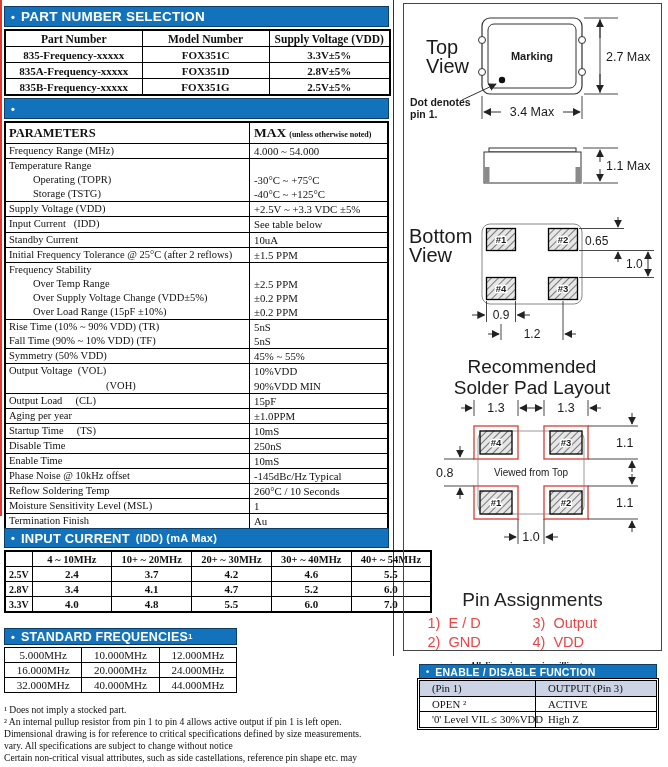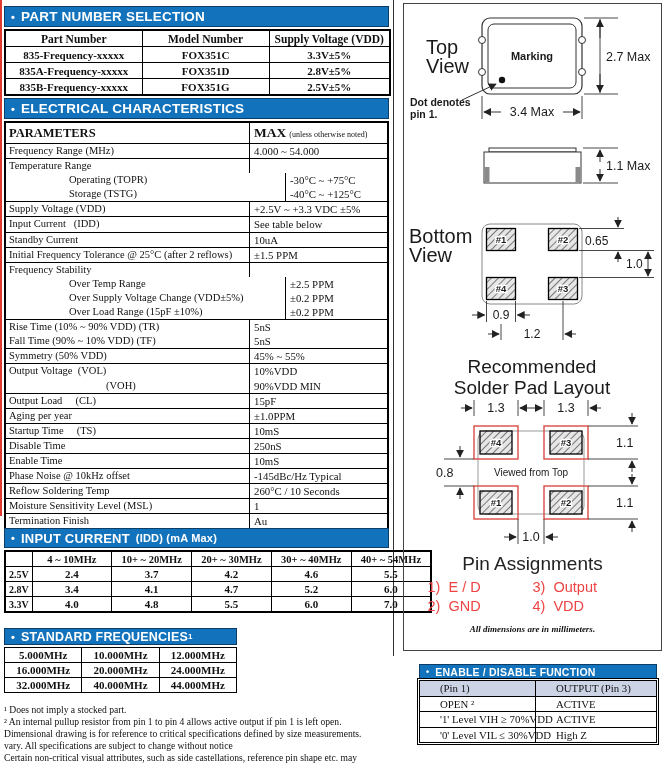--- a/index.html
+++ b/index.html
@@ -22,53 +22,53 @@
   table{border-collapse:collapse;}
   .pn-table{width:385px;border:2px solid #000;table-layout:fixed;}
   .pn-table th,.pn-table td{border:1px solid #000;text-align:center;font-weight:bold;font-size:11px;padding:0;height:15px;}
   .pn-table th{font-size:11.5px;}
   
   .elec{width:385px;border:2px solid #000;box-sizing:border-box;background:#fff;}
   .ehead{display:flex;border-bottom:1.5px solid #000;align-items:center;height:20px;}
   .ehead .hl{width:244px;border-right:1px solid #000;font-weight:bold;font-size:12.5px;padding:4px 3px;box-sizing:border-box;height:100%;display:flex;align-items:center;}
   .ehead .hr{flex:1;padding:0 4px;display:flex;align-items:baseline;}
   .maxw{font-weight:bold;font-size:13.5px;}
-  .maxnote{font-size:8px;margin-left:3px;}
+  .maxnote{font-size:8px;margin-left:3px;font-weight:bold;}
   .egroup{border-bottom:1px solid #000;}
   .egroup:last-child{border-bottom:none;}
   .eline{display:flex;height:14.1px;line-height:14.1px;}
   .el{width:244px;border-right:1px solid #000;box-sizing:border-box;padding:0 0 0 3px;font-size:10.5px;white-space:pre;overflow:hidden;}
-  .el.ind1{padding-left:27px;margin-left:36px;}
+  .el.ind1{padding-left:27px;}
   .el.ind2{padding-left:100px;}
   .ev{flex:1;padding:0 4px;font-size:10.8px;white-space:pre;}
   
   .ic-table{width:428px;border:2px solid #000;table-layout:fixed;}
   .ic-table th,.ic-table td{border:1px solid #000;font-weight:bold;text-align:center;padding:0;height:14px;}
   .ic-table th{font-size:10.5px;}
   .ic-table td{font-size:11px;}
   .ic-table .rowlbl{font-size:10px;}
   
   .sf-table{width:233px;border:1.5px solid #000;table-layout:fixed;}
-  .sf-table td{border:1px solid #000;font-weight:bold;font-size:11px;text-align:center;height:14px;padding:0;margin-left:20px;}
+  .sf-table td{border:1px solid #000;font-weight:normal;font-size:11px;text-align:center;height:14px;padding:0;margin-left:20px;}
   
   .foot{font-size:9.6px;line-height:11.9px;width:396px;}
   
   .divider{left:393px;top:0;width:1px;height:656px;background:#333;}
   .redline{left:0;top:0;width:2px;height:516px;background:#e03a30;}
   .drawbox{left:403px;top:3px;width:259px;height:648px;border:1px solid #444;box-sizing:border-box;}
   .pin-block{left:0;right:0;top:549px;text-align:center;font-family:"Liberation Sans",sans-serif;}
-  .pin-title{font-size:19px;color:#222;}
+  .pin-title{font-size:19px;color:#222;margin-top:36px;}
   .pin-grid{display:grid;grid-template-columns:105px 105px;justify-content:center;margin-top:4px;row-gap:3px;}
   .pin-item{font-size:14.5px;text-align:left;white-space:pre;color:#ef4444;}
   .pin-note{font-family:"Liberation Serif",serif;font-style:italic;font-weight:bold;font-size:9px;margin-top:10px;}
   
   .en-wrap{left:419px;top:664px;width:238px;}
   .en-bar{height:15px;font-size:10.5px;}
   .en-table{width:100%;border:1px solid #000;outline:1px solid #000;outline-offset:1px;table-layout:fixed;margin-top:1px;}
-  .en-table td{border:1px solid #000;font-size:10.8px;padding:0 20px;height:14.5px;white-space:pre;}
+  .en-table td{border:1px solid #000;font-size:10.8px;padding:0 12px;height:14.5px;white-space:pre;}
   .en-table .hdr td{background:var(--enhdr);}
   sup{font-size:8px;}
   svg text{font-family:"Liberation Sans",sans-serif;fill:#1a1a1a;}
   .halo{paint-order:stroke;stroke:#ffffff;stroke-width:2.5px;font-weight:bold;}
 </style>
 </head>
 <body>
 
 <div class="abs redline"></div>
 <div class="abs divider"></div>
@@ -105,21 +105,20 @@
       <tr>
         <td>835B-Frequency-xxxxx</td>
         <td>FOX351G</td>
         <td>2.5V±5%</td>
       </tr>
     </tbody>
 </table>
 
 <div class="abs bar" style="left:4px;top:98px;width:385px;height:21px;font-size:13.5px;">
   <span class="blt">•</span>
-  <span>ELECTRICAL CHARACTERISTICS</span>
 </div>
 
 <div class="abs elec" style="left:4px;top:121px;">
   <div class="ehead">
     <div class="hl">PARAMETERS</div>
     <div class="hr">
       <span class="maxw">MAX</span>
       <span class="maxnote">(unless otherwise noted)</span>
     </div>
   </div>
@@ -531,22 +530,18 @@
     <tbody>
         <tr class="hdr">
           <td>(Pin 1)</td>
           <td>OUTPUT (Pin 3)</td>
         </tr>
         <tr>
           <td>OPEN ²</td>
           <td>ACTIVE</td>
         </tr>
         <tr>
-          <td>'1' Level VIH ≥ 70%VDD</td>
-          <td>ACTIVE</td>
-        </tr>
-        <tr>
           <td>'0' Level VIL ≤ 30%VDD</td>
           <td>High Z</td>
         </tr>
       </tbody>
   </table>
 </div>
 
 </body></html>

